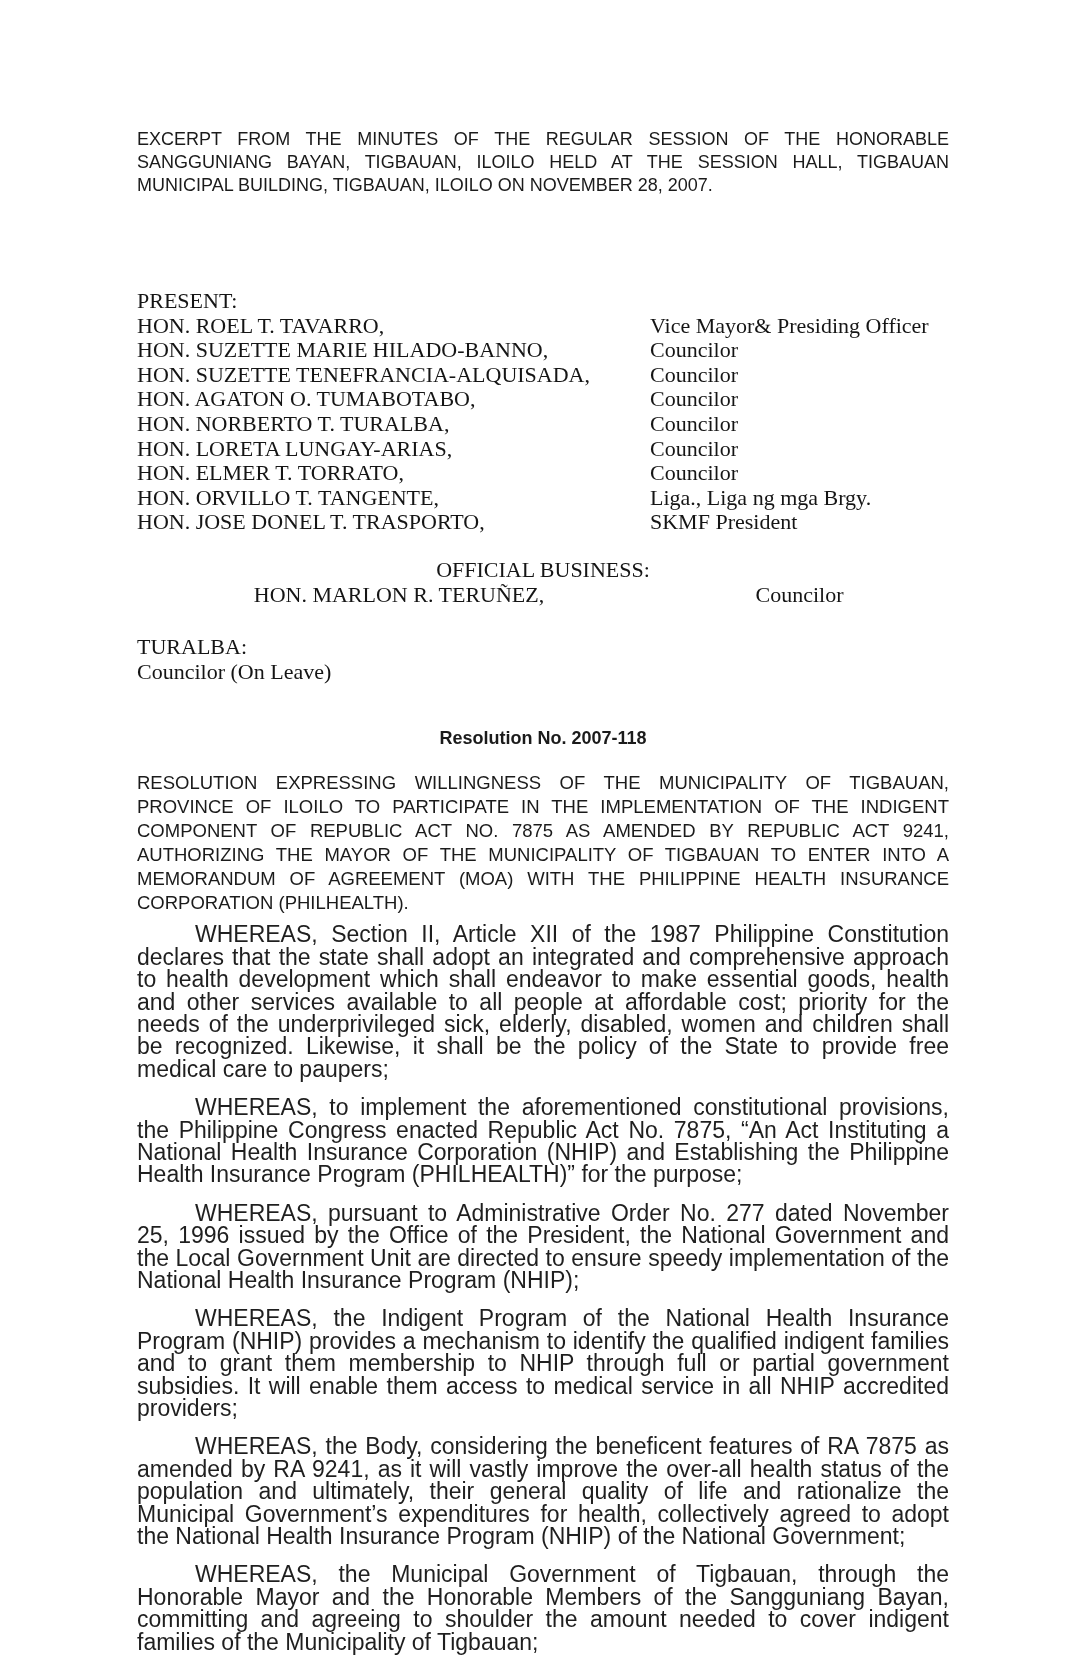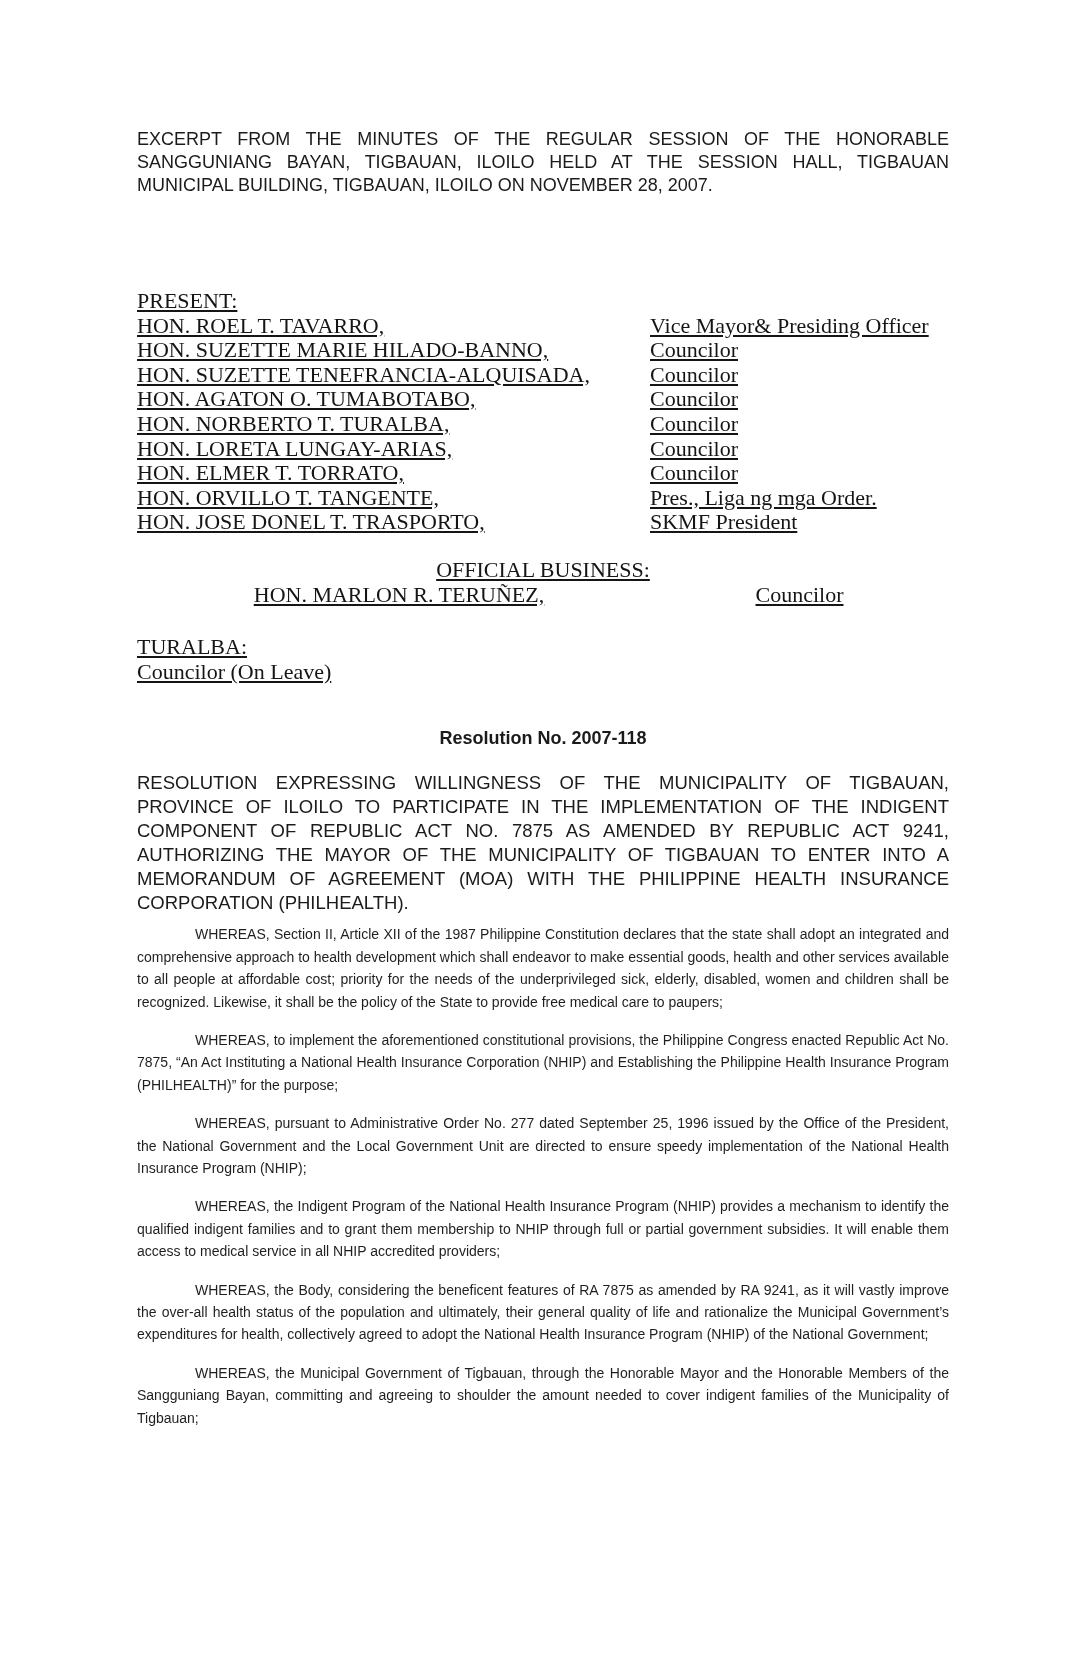--- a/index.html
+++ b/index.html
@@ -26,21 +26,20 @@
     text-align: justify;
     color: #1b1b1b;
   }
   
   .attendance {
     margin-top: 92px;
     font-family: "Liberation Serif", serif;
     font-size: 22px;
     line-height: 24.6px;
     color: #151515;
-    text-decoration: underline;
   }
   .att-row {
     display: grid;
     grid-template-columns: 513px 1fr;
   }
   .att-row .name { white-space: nowrap; }
   .att-row .role { white-space: nowrap; }
   .att-section-ob { margin-top: 23px; text-align: center; }
   .att-section-ob .name { padding-left: 11px; }
   .att-section-absent { margin-top: 28px; }
@@ -57,21 +56,21 @@
     margin-top: 21px;
     font-family: "Liberation Sans", sans-serif;
     font-size: 18.5px;
     line-height: 24px;
     text-align: justify;
     color: #1b1b1b;
   }
   .whereas p {
     margin: 16px 0 0 0;
     font-family: "Liberation Sans", sans-serif;
-    font-size: 14px;
+    font-size: 23px;
     line-height: 22.4px;
     text-align: justify;
     text-indent: 58px;
     color: #1f1f1f;
   }
   .whereas p:first-child {
     margin-top: 8px;
   }
 </style>
 </head>
@@ -109,21 +108,21 @@
       <div class="att-row">
         <span class="name">HON. LORETA LUNGAY-ARIAS,</span>
         <span class="role">Councilor</span>
       </div>
       <div class="att-row">
         <span class="name">HON. ELMER T. TORRATO,</span>
         <span class="role">Councilor</span>
       </div>
       <div class="att-row">
         <span class="name">HON. ORVILLO T. TANGENTE,</span>
-        <span class="role">Pres., Liga ng mga Order.</span>
+        <span class="role">Liga., Liga ng mga Brgy.</span>
       </div>
       <div class="att-row">
         <span class="name">HON. JOSE DONEL T. TRASPORTO,</span>
         <span class="role">SKMF President</span>
       </div>
     </div>
 
     <div class="att-section-ob">
       <div>OFFICIAL BUSINESS:</div>
       <div class="att-row">
@@ -141,19 +140,19 @@
 
   </div>
 
   <div class="res-number">Resolution No. 2007-118</div>
 
   <div class="res-title">RESOLUTION EXPRESSING WILLINGNESS OF THE MUNICIPALITY OF TIGBAUAN, PROVINCE OF ILOILO TO PARTICIPATE IN THE IMPLEMENTATION OF THE INDIGENT COMPONENT OF REPUBLIC ACT NO. 7875 AS AMENDED BY REPUBLIC ACT 9241, AUTHORIZING THE MAYOR OF THE MUNICIPALITY OF TIGBAUAN TO ENTER INTO A MEMORANDUM OF AGREEMENT (MOA) WITH THE PHILIPPINE HEALTH INSURANCE CORPORATION (PHILHEALTH).</div>
 
   <div class="whereas">
     <p>WHEREAS, Section II, Article XII of the 1987 Philippine Constitution declares that the state shall adopt an integrated and comprehensive approach to health development which shall endeavor to make essential goods, health and other services available to all people at affordable cost; priority for the needs of the underprivileged sick, elderly, disabled, women and children shall be recognized.  Likewise, it shall be  the policy of the State to provide free medical care to paupers;</p>
     <p>WHEREAS, to implement the aforementioned constitutional provisions, the Philippine Congress enacted Republic Act No. 7875, “An Act Instituting a National Health Insurance Corporation (NHIP) and Establishing the Philippine Health Insurance Program (PHILHEALTH)” for the purpose;</p>
-    <p>WHEREAS, pursuant to Administrative Order No. 277 dated September 25, 1996 issued by the Office of the President, the National Government and the Local Government Unit are directed to ensure speedy implementation of the National Health Insurance Program (NHIP);</p>
+    <p>WHEREAS, pursuant to Administrative Order No. 277 dated November 25, 1996 issued by the Office of the President, the National Government and the Local Government Unit are directed to ensure speedy implementation of the National Health Insurance Program (NHIP);</p>
     <p>WHEREAS, the Indigent Program of the National Health Insurance Program (NHIP) provides a mechanism to identify the qualified indigent families and to grant them membership to NHIP through full or partial government subsidies.  It will enable them access to medical service in all NHIP accredited providers;</p>
     <p>WHEREAS, the Body, considering the beneficent features of RA 7875 as amended by RA 9241, as it will vastly improve the over-all health status of the population and ultimately, their general quality of life and rationalize the Municipal Government’s expenditures for health, collectively agreed to adopt the National Health Insurance Program (NHIP) of the National Government;</p>
     <p>WHEREAS, the Municipal Government of Tigbauan, through the Honorable Mayor  and the Honorable Members of the Sangguniang Bayan, committing and agreeing to shoulder the amount needed to cover indigent families of the Municipality of Tigbauan;</p>
   </div>
 
 </div>
 
 </body></html>

